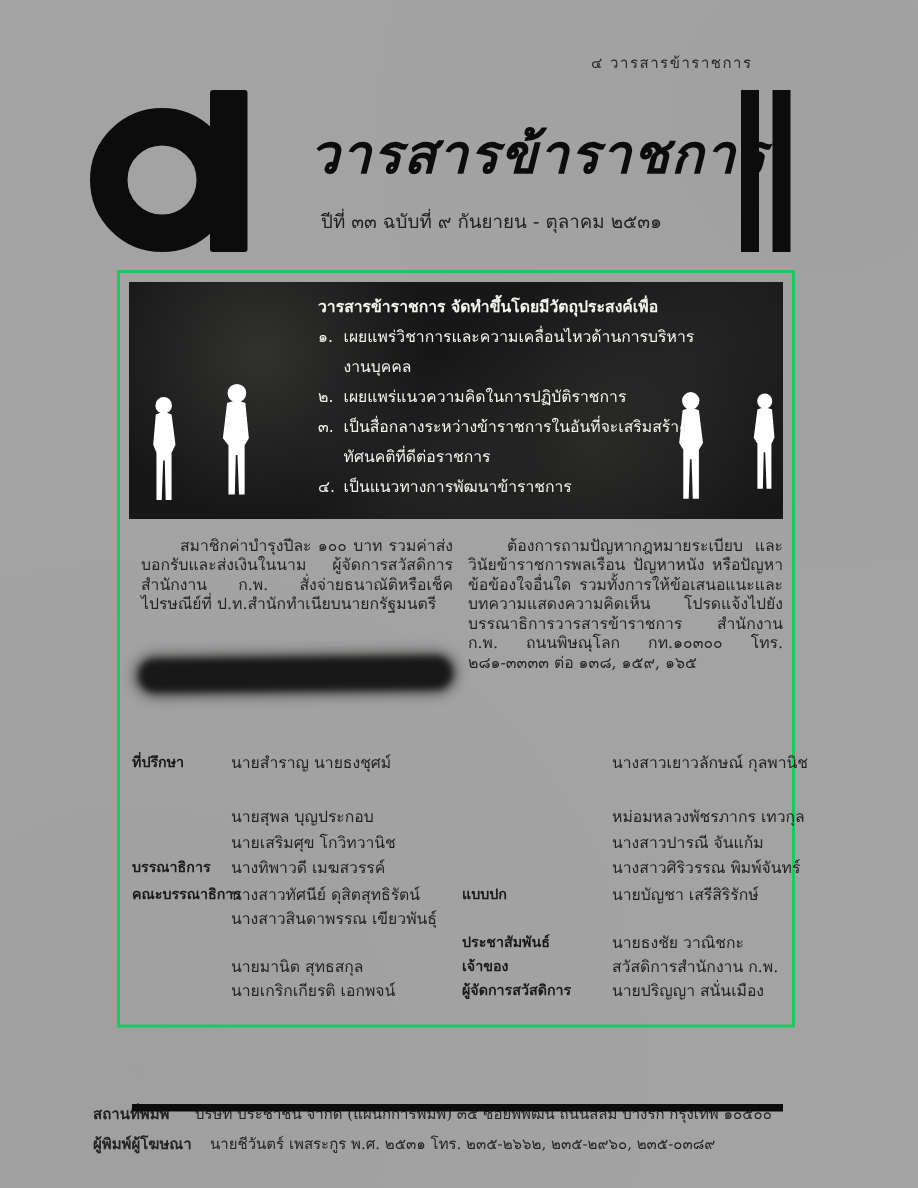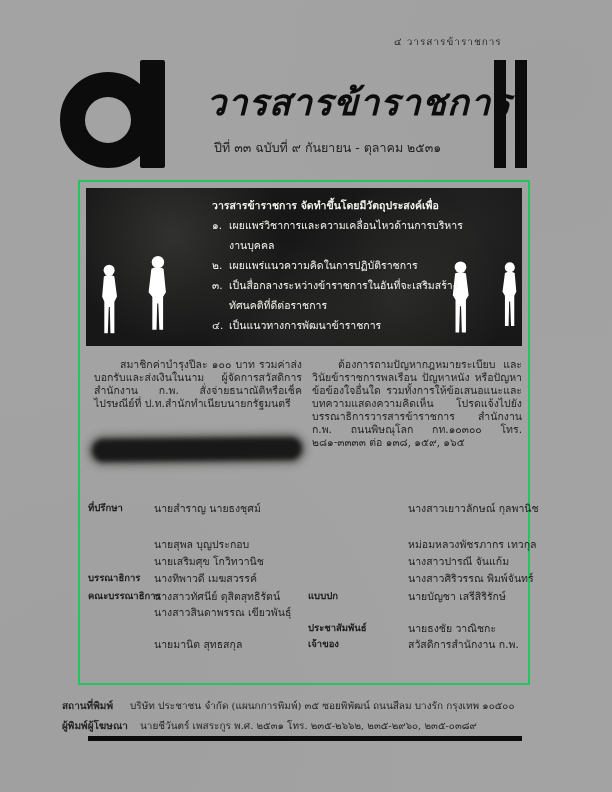--- a/index.html
+++ b/index.html
@@ -55,21 +55,21 @@
   
   .edit{position:absolute;left:0;top:318px;width:452px;height:170px;font-size:10.5px;}
   .erow{position:absolute;left:0;width:452px;height:16px;white-space:nowrap;}
   .erow span{position:absolute;display:block;}
   .c-l1{left:8px;width:66px;font-size:9.5px;font-weight:bold;color:#1a1a1a;}
   .c-n1{left:74px;width:154px;color:#222;}
   .c-l2{left:228px;width:80px;font-size:9.5px;font-weight:bold;color:#1a1a1a;}
   .c-n2{left:308px;width:142px;color:#222;margin-left:20px;}
 
   
-  .print{position:absolute;left:62px;top:698px;width:500px;font-size:10px;color:#242424;}
+  .print{position:absolute;left:62px;top:735px;width:500px;font-size:10px;color:#242424;}
   .print .row{position:relative;height:20px;white-space:nowrap;}
   .print .lbl{position:absolute;left:0;font-weight:bold;}
   .print .val{position:absolute;left:68px;text-align:center;}
   .print .row2 .val{left:78px;}
   .rule{position:absolute;left:88px;top:736px;width:434px;height:5px;background:#0c0c0c;}
 </style>
 </head>
 <body>
 
 <div class="page">
@@ -183,20 +183,25 @@
       </div>
       <div class="erow" style="top:120px">
         <span class="c-l2">ประชาสัมพันธ์</span>
         <span class="c-n2">นายธงชัย วาณิชกะ</span>
       </div>
       <div class="erow" style="top:136px">
         <span class="c-n1">นายมานิต สุทธสกุล</span>
         <span class="c-l2">เจ้าของ</span>
         <span class="c-n2">สวัสดิการสำนักงาน ก.พ.</span>
       </div>
+      <div class="erow" style="top:152px">
+        <span class="c-n1">นายเกริกเกียรติ เอกพจน์</span>
+        <span class="c-l2">ผู้จัดการสวัสดิการ</span>
+        <span class="c-n2">นายปริญญา สนั่นเมือง</span>
+      </div>
     </div>
   </div>
 
   <div class="print">
     <div class="row">
       <span class="lbl">สถานที่พิมพ์</span>
       <span class="val">บริษัท ประชาชน จำกัด (แผนกการพิมพ์) ๓๕ ซอยพิพัฒน์ ถนนสีลม บางรัก กรุงเทพ ๑๐๕๐๐</span>
     </div>
     <div class="row row2">
       <span class="lbl">ผู้พิมพ์ผู้โฆษณา</span>

